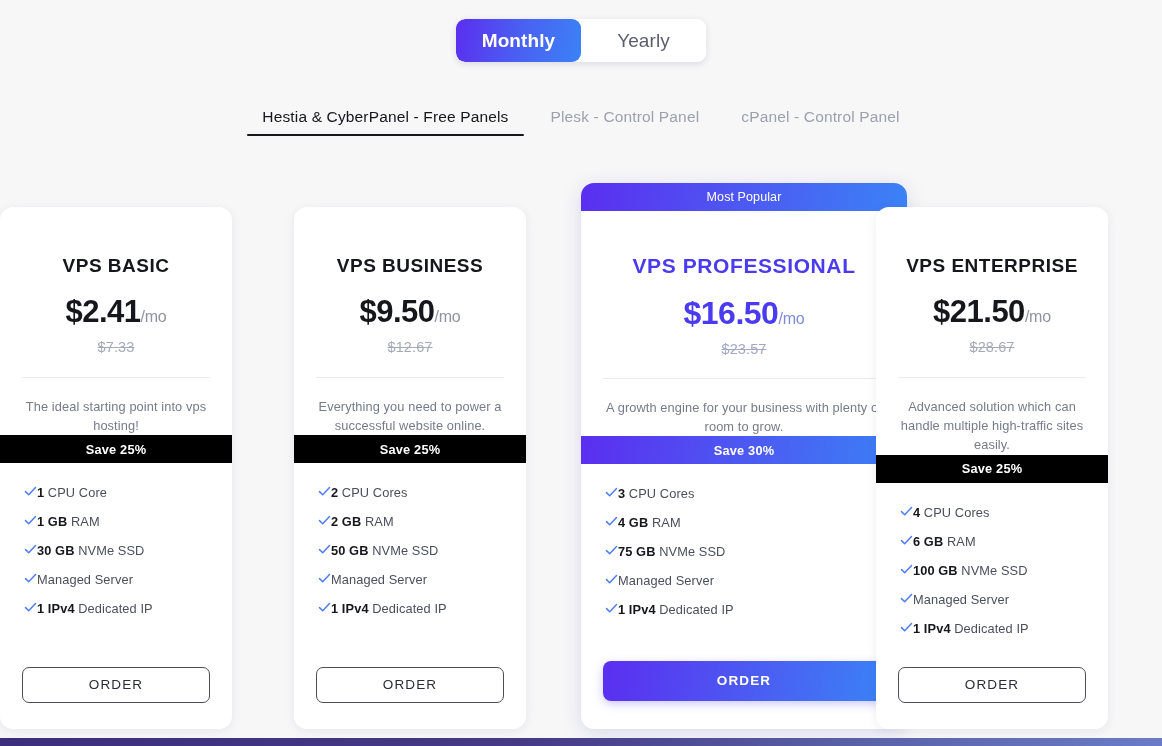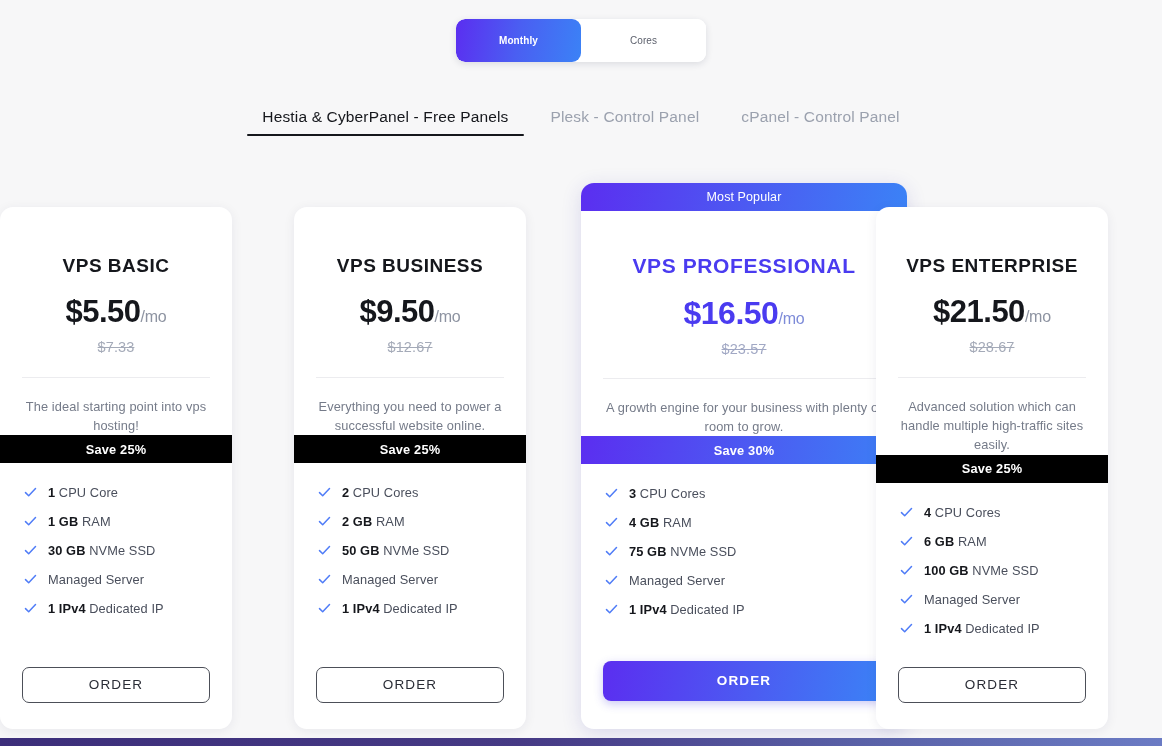--- a/index.html
+++ b/index.html
@@ -31,21 +31,21 @@
     background: #ffffff;
     border-radius: 9px;
     box-shadow: 0 2px 7px rgba(30,35,70,0.13);
     overflow: hidden;
   }
   .billing-opt {
     flex: 1;
     display: flex;
     align-items: center;
     justify-content: center;
-    font-size: 10px;
+    font-size: 19px;
     letter-spacing: .1px;
     color: #5b5f6b;
     cursor: pointer;
     background: #ffffff;
     user-select: none;
   }
   .billing-opt.active {
     background: linear-gradient(100deg, #5b2ef0 0%, #4a5ff2 50%, #3b82f6 100%);
     color: #ffffff;
     font-weight: 700;
@@ -217,22 +217,20 @@
     text-align: center;
   }
 
   .features {
     list-style: none;
     padding: 22px 0 0 24px;
     margin: 0;
   }
   .features li {
     display: flex;
-    align-items: center;
-    gap: 11px;
     font-size: 12.8px;
     color: #4a4f5c;
     margin-bottom: 14px;
     letter-spacing: .1px;
   }
   .features li .b { font-weight: 700; color: #15171c; }
   .check {
     flex: 0 0 auto;
     width: 13px;
     height: 13px;
@@ -289,21 +287,21 @@
 </style>
 </head>
 <body>
 
 <div class="billing-toggle-wrap">
   <div class="billing-toggle">
     <div class="billing-opt active">
       <span>Monthly</span>
     </div>
     <div class="billing-opt">
-      <span>Cores</span>
+      <span>Yearly</span>
     </div>
   </div>
 </div>
 
 <div class="panel-tabs">
   <button class="panel-tab active">
     <span>Hestia &amp; CyberPanel - Free Panels</span>
   </button>
   <button class="panel-tab">
     <span>Plesk - Control Panel</span>
@@ -312,21 +310,21 @@
     <span>cPanel - Control Panel</span>
   </button>
 </div>
 
 <div class="cards">
 
   <div class="card c1">
     <div class="card-body">
       <div class="plan-name">VPS BASIC</div>
       <div class="price-row">
-        <span class="price-main">$5.50</span><span class="price-per">/mo</span>
+        <span class="price-main">$2.41</span><span class="price-per">/mo</span>
       </div>
       <div class="price-old">$7.33</div>
       <div class="divider"></div>
       <div class="tagline">The ideal starting point into vps hosting!</div>
       <div class="save-banner">
         <span>Save 25%</span>
       </div>
       <div class="features-area">
         <ul class="features">
             <li>

